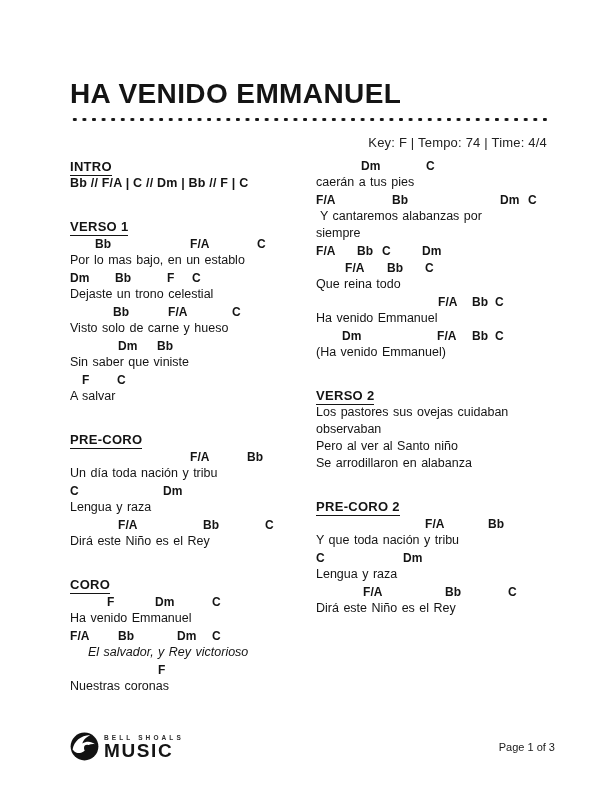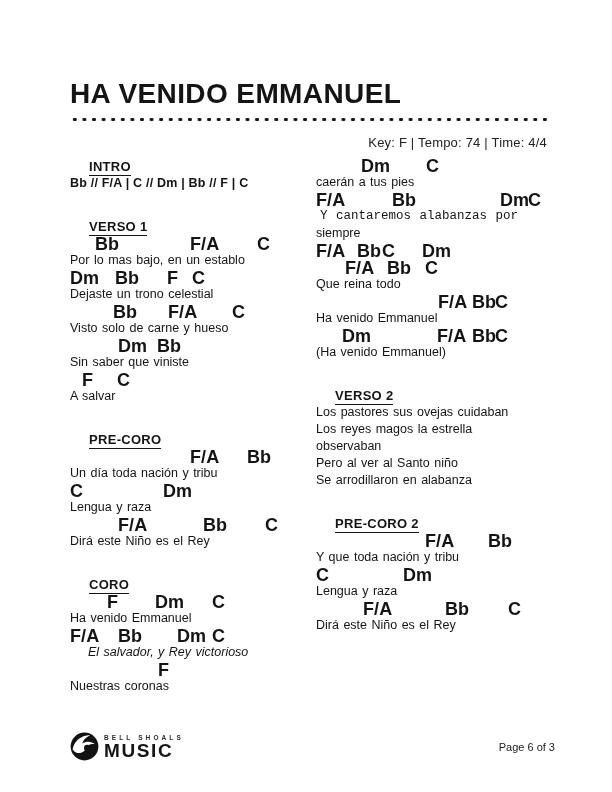--- a/index.html
+++ b/index.html
@@ -17,23 +17,23 @@
   }
   .meta{ text-align:right;font-size:13px;color:#222;margin-top:13px;letter-spacing:.2px;}
   .columns{display:flex;margin-top:7px;align-items:flex-start;}
   .col-left{width:246px;flex:none;}
   .col-right{flex:1;min-width:0;}
   .section{margin-bottom:25px;}
   .section:last-child{margin-bottom:0;}
   .heading{line-height:17px;margin-bottom:0;}
   .heading span{
     font-weight:700;font-size:13px;letter-spacing:.3px;
-    border-bottom:1.6px solid #141414;padding-bottom:1px;margin-left:19px;
-  }
-  .chordline{position:relative;height:17px;font-weight:700;font-size:18px;}
+    border-bottom:1.6px solid #141414;padding-bottom:1px;
+  }
+  .chordline{position:relative;height:17px;font-weight:700;font-size:12px;}
   .chordline span{position:absolute;top:2px;line-height:15px;letter-spacing:.1px;}
   .chordtext{font-weight:700;font-size:12.5px;line-height:17px;letter-spacing:.2px;}
   .lyric{font-size:12.5px;line-height:17px;word-spacing:1px;white-space:pre-wrap;}
   .footer{
     position:absolute;left:70px;right:57px;bottom:31px;
     display:flex;justify-content:space-between;align-items:center;margin-top:8px;
   }
   .logo{display:flex;align-items:center;gap:5px;}
   .logo-icon{width:29px;height:29px;flex:none;}
   .logo-text{display:flex;flex-direction:column;}
@@ -132,21 +132,21 @@
             <span style="left: 45px;">Dm</span>
             <span style="left: 110px;">C</span>
           </div>
           <div class="lyric">caerán a tus pies</div>
           <div class="chordline">
             <span style="left: 0px;">F/A</span>
             <span style="left: 76px;">Bb</span>
             <span style="left: 184px;">Dm</span>
             <span style="left: 212px;">C</span>
           </div>
-          <div class="lyric" style="padding-left: 4px; font-family: Liberation Mono, monospace;">Y cantaremos alabanzas por</div>
+          <div class="lyric" style="padding-left: 4px;">Y cantaremos alabanzas por</div>
           <div class="lyric">siempre</div>
           <div class="chordline">
             <span style="left: 0px;">F/A</span>
             <span style="left: 41px;">Bb</span>
             <span style="left: 66px;">C</span>
             <span style="left: 106px;">Dm</span>
           </div>
           <div class="chordline">
             <span style="left: 29px;">F/A</span>
             <span style="left: 71px;">Bb</span>
@@ -163,21 +163,20 @@
             <span style="left: 26px;">Dm</span>
             <span style="left: 121px;">F/A</span>
             <span style="left: 156px;">Bb</span>
             <span style="left: 179px;">C</span>
           </div>
           <div class="lyric">(Ha venido Emmanuel)</div>
         </div>
         <div class="section">
           <div class="heading"><span>VERSO 2</span></div>
           <div class="lyric">Los pastores sus ovejas cuidaban</div>
-          <div class="lyric">Los reyes magos la estrella</div>
           <div class="lyric">observaban</div>
           <div class="lyric">Pero al ver al Santo niño</div>
           <div class="lyric">Se arrodillaron en alabanza</div>
         </div>
         <div class="section">
           <div class="heading"><span>PRE-CORO 2</span></div>
           <div class="chordline">
             <span style="left: 109px;">F/A</span>
             <span style="left: 172px;">Bb</span>
           </div>
@@ -203,14 +202,14 @@
     <svg class="logo-icon" viewBox="0 0 28 28" aria-hidden="true">
       <circle cx="14" cy="14" r="13.4" fill="#121212"></circle>
       <path d="M2.5,17 C4,8.5 10,3.5 19.5,2.8 C14.5,5.8 12.5,8.2 12,11.2 C15.5,8.6 20.5,8.6 24.2,11.8 C20,11.2 16.5,12.6 15.5,15.6 C14.3,19.8 8,21.6 4.5,19 Z" fill="#ffffff"></path>
       <circle cx="16.6" cy="15.4" r="3.1" fill="#121212"></circle>
     </svg>
     <div class="logo-text">
       <div class="logo-top">BELL SHOALS</div>
       <div class="logo-main">MUSIC</div>
     </div>
   </div>
-  <div class="page-label">Page 6 of 3</div>
+  <div class="page-label">Page 1 of 3</div>
 </div>
 
 </body></html>

